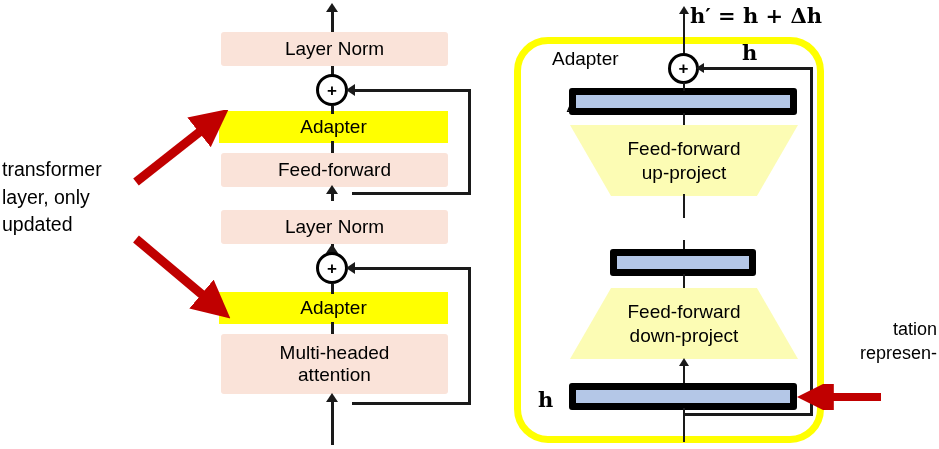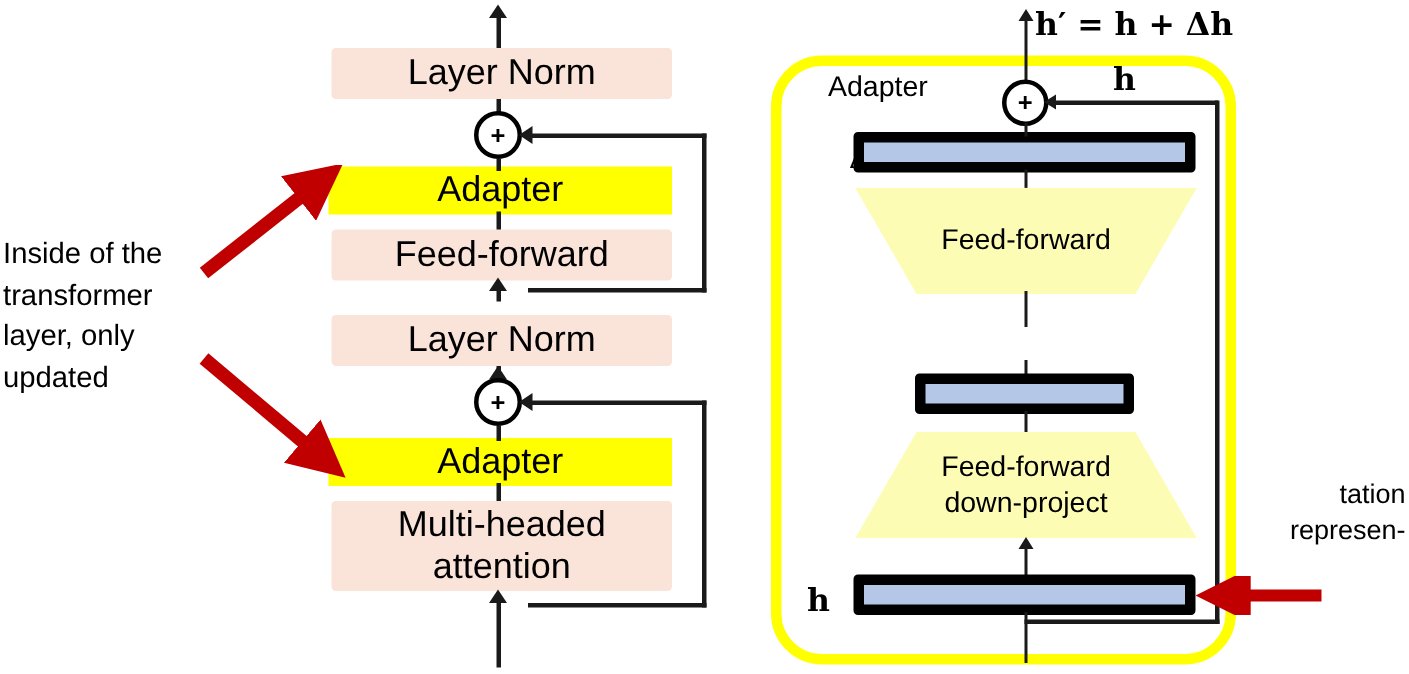--- a/index.html
+++ b/index.html
@@ -8,21 +8,21 @@
   .stage{position:absolute;left:0;top:0;width:939px;height:449px;}
 
   
   .abs{position:absolute;box-sizing:border-box;}
 
   
   .blk{display:flex;align-items:center;justify-content:center;
        text-align:center;line-height:1.15;}
   .blk-pink{background:#fae3d9;}
   .blk-yellow{background:#ffff00;}
-  .blk-label{font-size:24px;color:#000;}
+  .blk-label{font-size:19px;color:#000;}
 
   
   .vline{background:#1a1a1a;width:3px;}
 
   
   .arr-up{width:0;height:0;border-left:6px solid transparent;
           border-right:6px solid transparent;border-bottom:9px solid #1a1a1a;}
   
   .arr-left{width:0;height:0;border-top:6px solid transparent;
             border-bottom:6px solid transparent;border-right:9px solid #1a1a1a;}
@@ -121,21 +121,20 @@
   <div class="abs blk blk-pink" style="left:221px;top:334px;width:227px;height:60px;border-radius:3px;flex-direction:column;">
 
     <span class="blk-label" id="mha-label" style="white-space:pre-line;text-align:center;">Multi-headed
 attention</span>
   </div>
 
   <div class="abs vline" style="left:331px;top:400px;width:3px;height:45px;"></div>
   <div class="abs arr-up" style="left:326px;top:393px;"></div>
 
   <div class="abs note" style="left:2px;top:156px;width:150px;" id="note-text">
-      <div>Inside of the</div>
       <div>transformer</div>
       <div>layer, only</div>
       <div>updated</div>
     </div>
 
   <svg class="redarrow" style="left:130px;top:110px;width:100px;height:80px;" viewBox="0 0 100 80">
     <defs>
       <marker id="rh1" markerWidth="4.2" markerHeight="4.2" refX="2.4" refY="2.1" orient="auto">
         <polygon points="0,0 4.2,2.1 0,4.2" fill="#c00000"></polygon>
       </marker>
@@ -171,20 +170,21 @@
   <div class="abs arr-left-thin" style="left:696px;top:63px;"></div>
   <div class="abs math mathlbl" style="left:742px;top:40px;">h</div>
 
   <div class="abs math mathlbl" style="left:526px;top:92px;margin-left:40px;">Δh</div>
   <div class="abs bluebar" style="left:569px;top:88px;width:228px;height:27px;"></div>
   <div class="abs thin-v" style="left:683px;top:82px;height:9px;"></div>
   <div class="abs thin-v" style="left:683px;top:113px;height:14px;"></div>
 
   <div class="abs trap trap-up trap-label" style="left:570px;top:125px;width:228px;height:71px;">
     <span>Feed-forward</span>
+    <span>up-project</span>
   </div>
 
   <div class="abs thin-v" style="left:683px;top:194px;height:24px;"></div>
 
 
   <div class="abs thin-v" style="left:683px;top:240px;height:12px;"></div>
 
   <div class="abs bluebar-sm" style="left:610px;top:249px;width:146px;height:27px;"></div>
 
   <div class="abs thin-v" style="left:683px;top:274px;height:17px;"></div>

